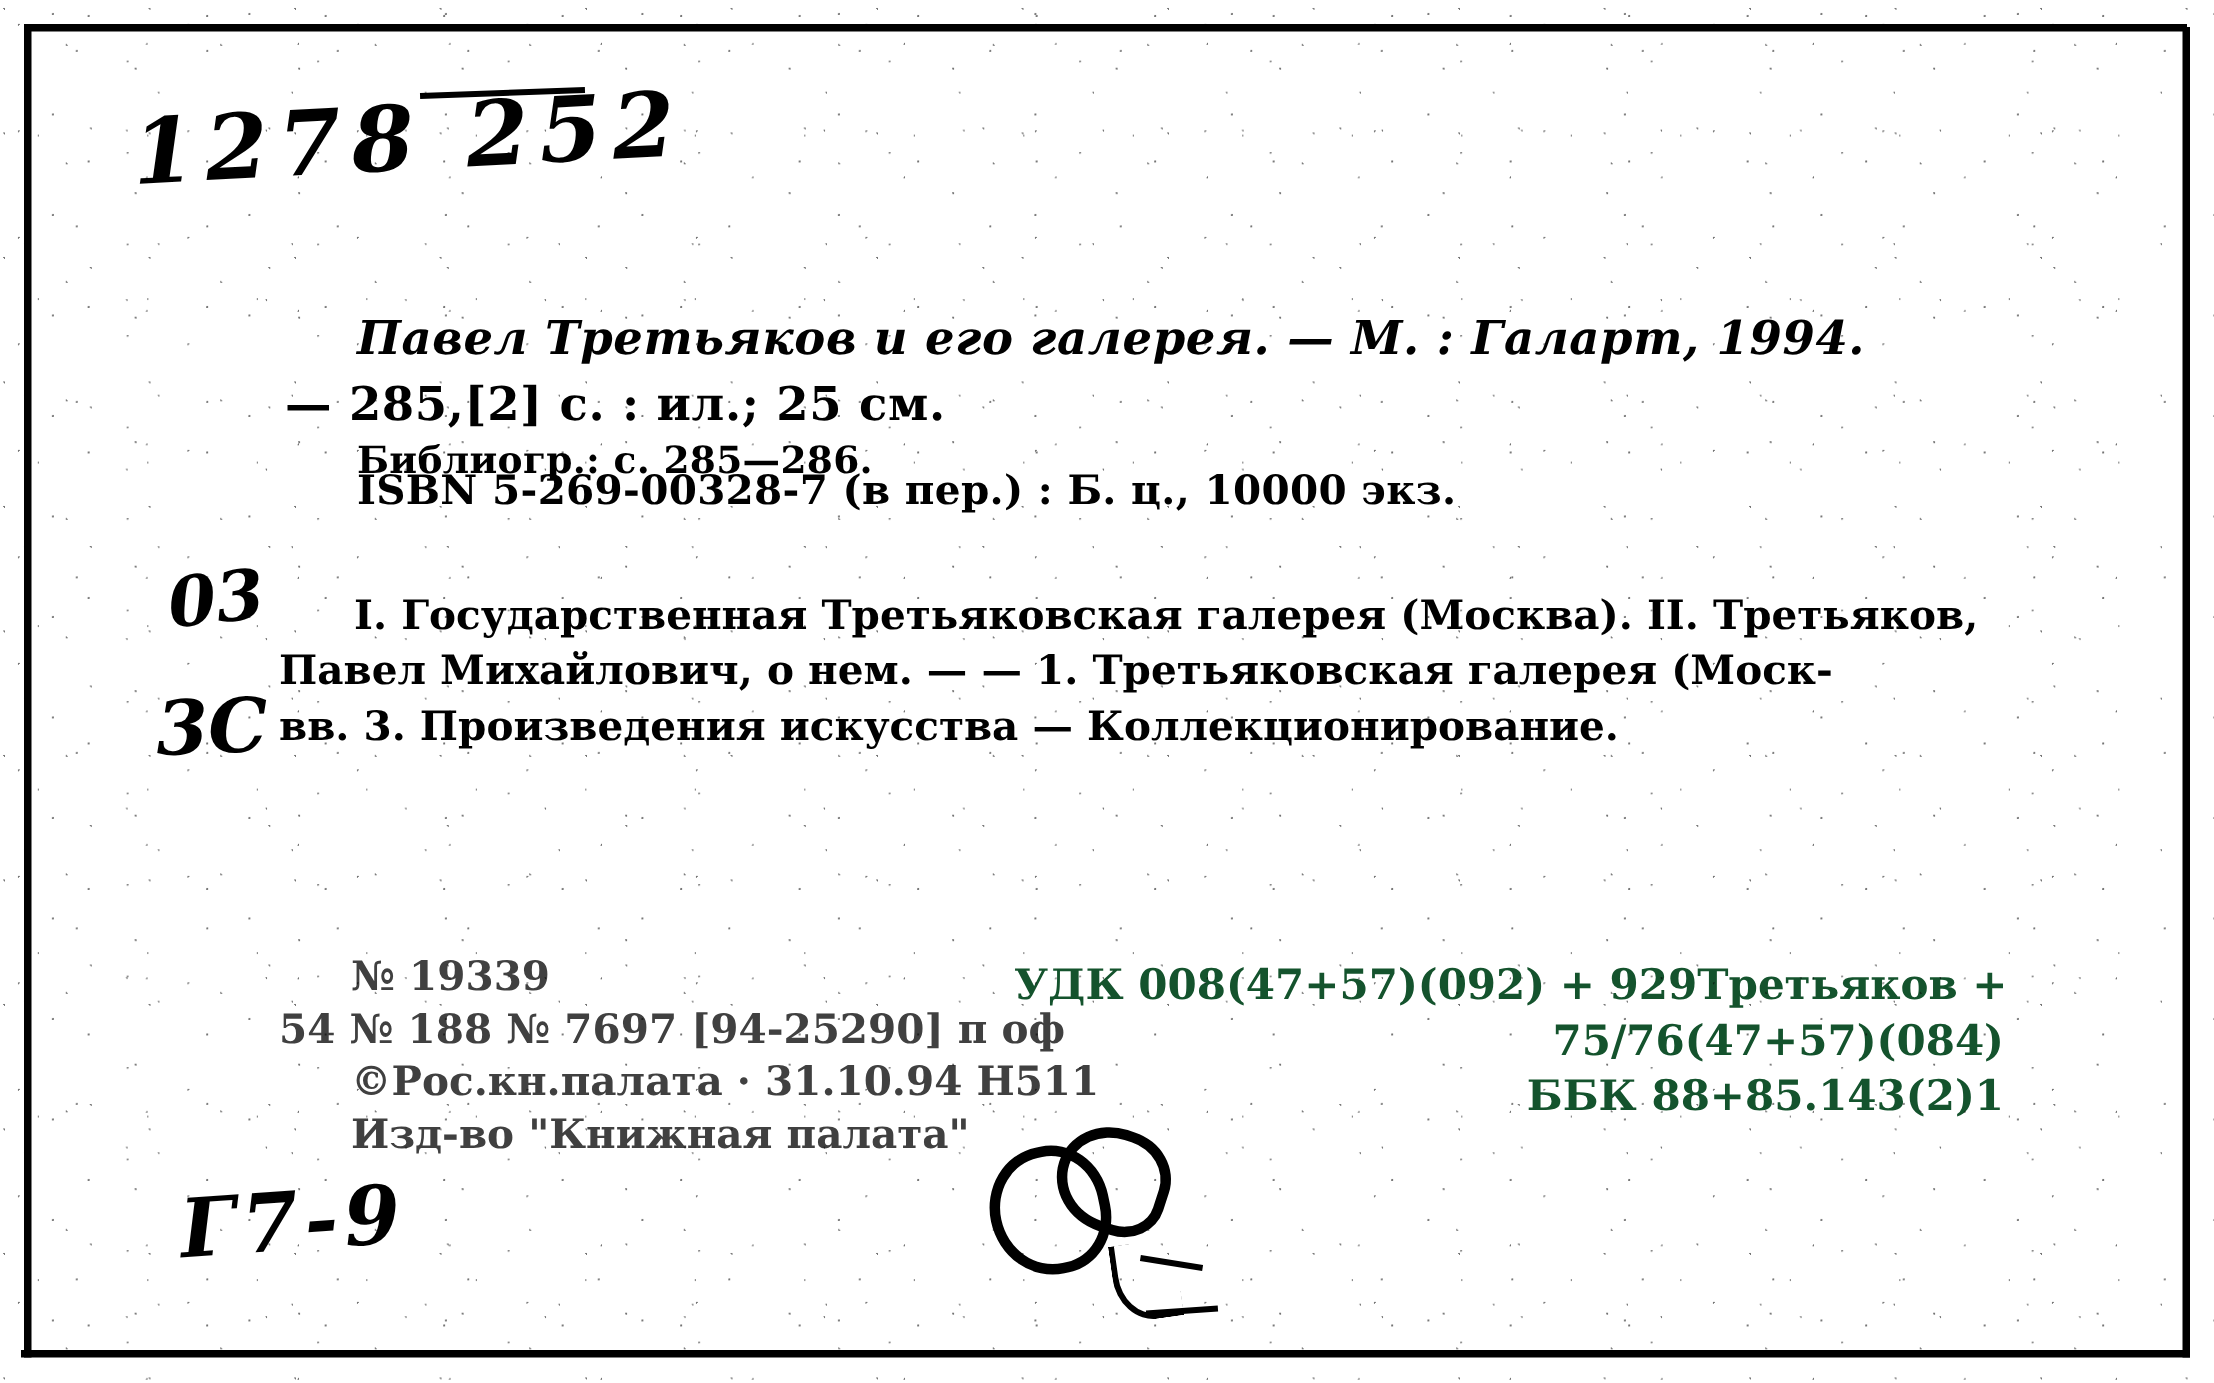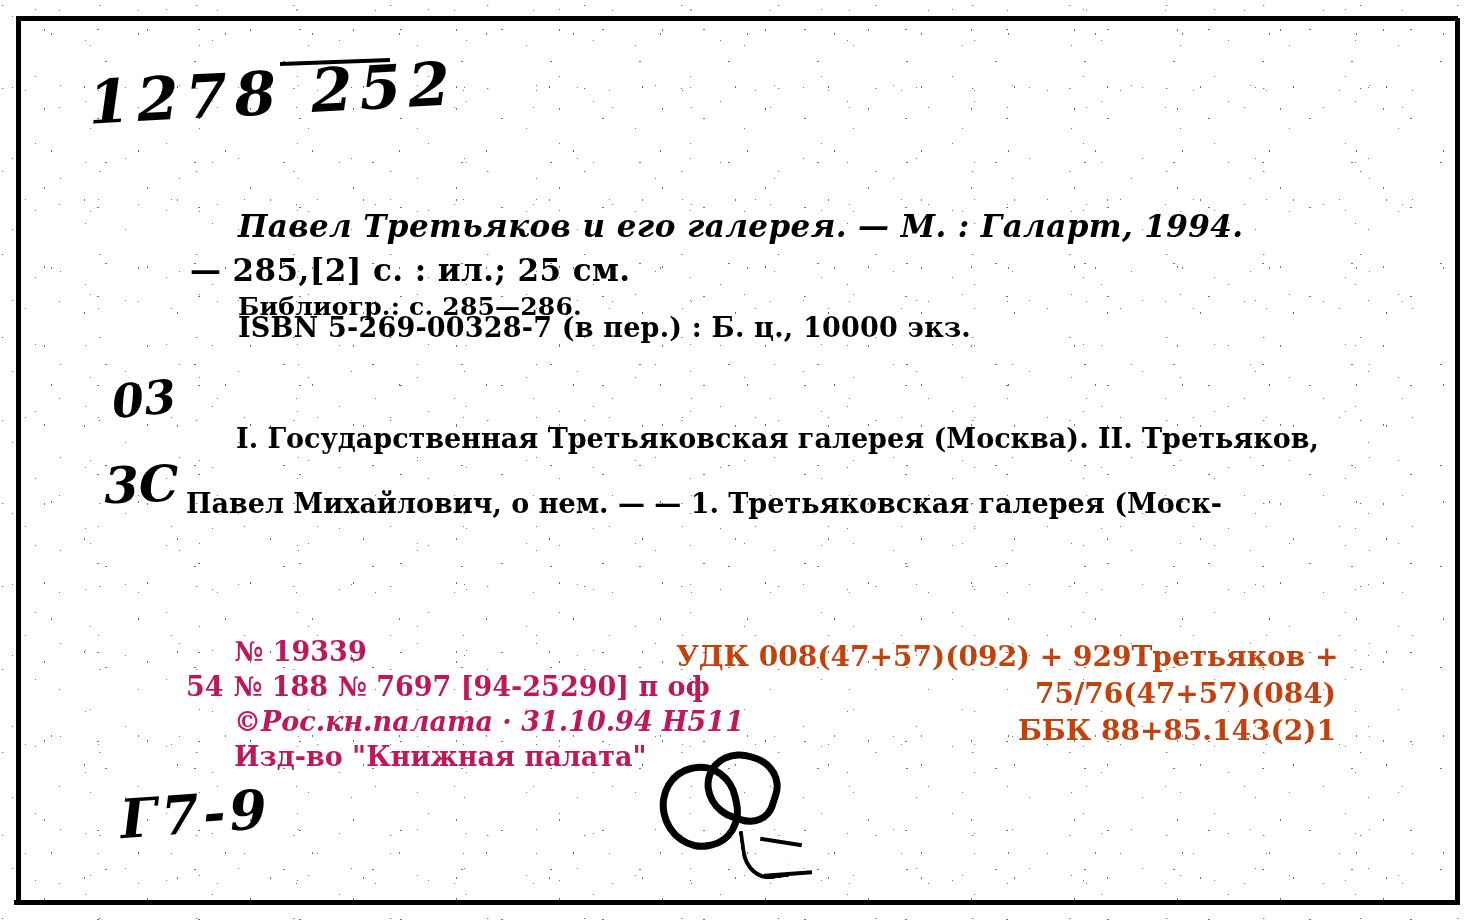--- a/index.html
+++ b/index.html
@@ -147,50 +147,50 @@
     position: absolute;
     left: 186px;
     top: 392px;
     width: 1190px;
     font-family: "DejaVu Serif", serif;
     font-weight: 700;
     font-size: 27px;
     line-height: 37px;
     color: #000;
   }
-  #tracings .t-line { white-space: nowrap; margin-top: 28px; }
+  #tracings .t-line { white-space: nowrap; }
   #tracings .t-line.indent { padding-left: 50px; }
 
   
   #footer-left {
     position: absolute;
     left: 186px;
     top: 634px;
     font-family: "DejaVu Serif", serif;
     font-weight: 700;
     font-size: 27px;
     line-height: 35px;
-    color: #be185d;
+    color: #404040;
     white-space: nowrap;
   }
   #footer-left .fl-1 { padding-left: 48px; }
-  #footer-left .fl-3 { padding-left: 48px; font-style: italic; }
+  #footer-left .fl-3 { padding-left: 48px; }
   #footer-left .fl-4 { padding-left: 48px; }
 
   #footer-right {
     position: absolute;
     left: 676px;
     top: 638px;
     width: 660px;
     text-align: right;
     font-family: "DejaVu Serif", serif;
     font-weight: 700;
     font-size: 28px;
     line-height: 37px;
-    color: #c2410c;
+    color: #14532d;
     white-space: nowrap;
   }
 
   
   #ink-blob {
     position: absolute;
     left: 660px;
     top: 752px;
     width: 115px;
     height: 90px;
@@ -261,20 +261,21 @@
     <div class="hand" id="shelf-mark-2">3C</div>
 
     <div class="print" id="title-line">Павел Третьяков и его галерея. — М. : Галарт, 1994.</div>
     <div class="print" id="collation">— 285,[2] с. : ил.; 25 см.</div>
     <div class="print" id="biblio">Библиогр.: с. 285—286.</div>
     <div class="print" id="isbn">ISBN 5-269-00328-7 (в пер.) : Б. ц., 10000 экз.</div>
 
     <div id="tracings">
       <div class="t-line indent">I. Государственная Третьяковская галерея (Москва). II. Третьяков,</div>
       <div class="t-line">Павел Михайлович, о нем. —  — 1. Третьяковская галерея (Моск-</div>
+      <div class="t-line">вв. 3. Произведения искусства — Коллекционирование.</div>
     </div>
 
     <div id="footer-left">
       <div class="fl-1">№ 19339</div>
       <div class="fl-2">54 № 188 № 7697  [94-25290] п оф</div>
       <div class="fl-3">©Рос.кн.палата · 31.10.94  Н511</div>
       <div class="fl-4">Изд-во "Книжная палата"</div>
     </div>
 
     <div id="footer-right">

